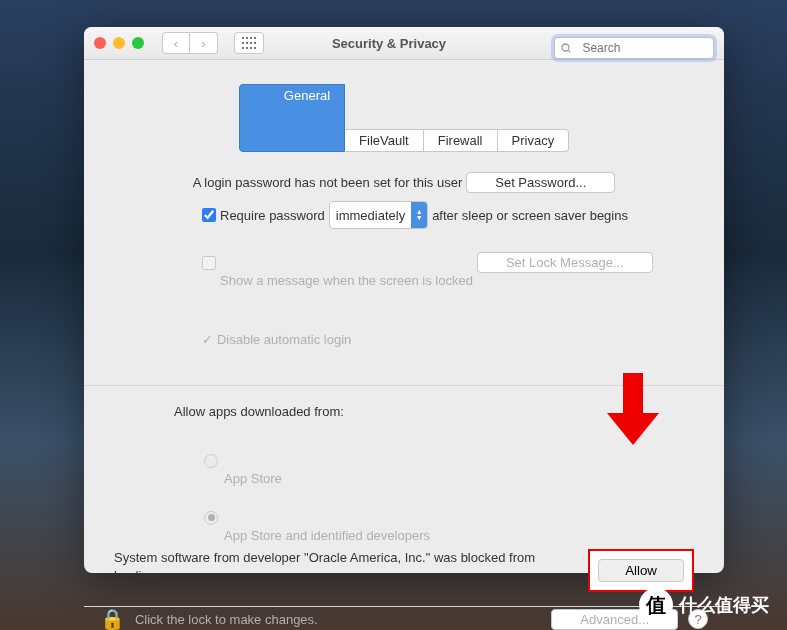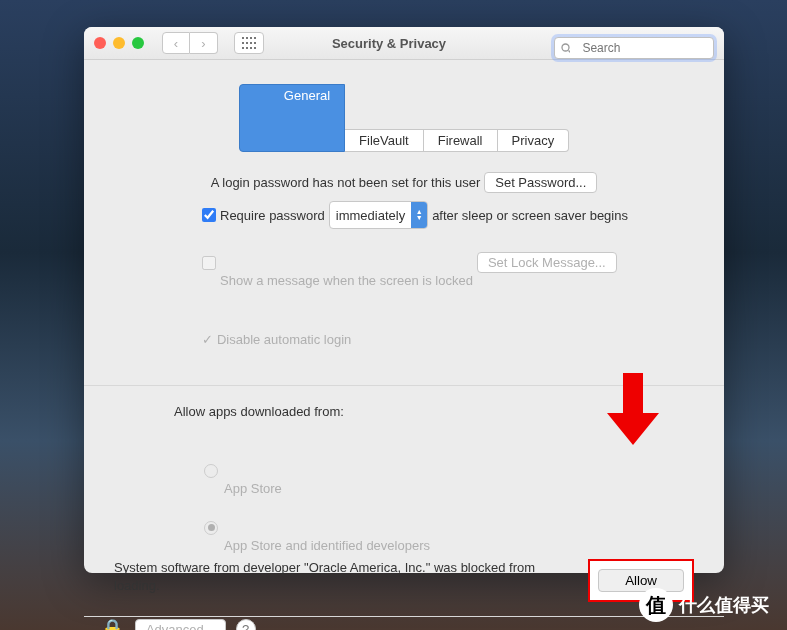--- a/index.html
+++ b/index.html
@@ -19,21 +19,21 @@
 .search input { border: none; outline: none; font-size: 12px; width: 100%; color: #888; }
 .tabs { display: flex; justify-content: center; margin-top: 24px; }
 .tab { padding: 3px 14px; font-size: 13px; background: #fff; border: 1px solid #c8c8c8; color: #333; }
 .tab:first-child { border-radius: 4px 0 0 4px; padding-left: 44px; }
 .tab:last-child { border-radius: 0 4px 4px 0; }
 .tab.active { background: #4a90e2; color: #fff; border-color: #3a7bc8; }
 .tab + .tab { border-left: none; margin-top: 45px; }
 .content { padding: 20px 30px 14px; flex: 1; display: flex; flex-direction: column; font-size: 13px; color: #333; }
 .row { display: flex; align-items: center; gap: 4px; margin-bottom: 8px; }
 .indent { margin-left: 88px; }
-.btn { background: #fff; border: 1px solid #c8c8c8; border-radius: 4px; padding: 2px 10px; font-size: 13px; color: #333; }
+.btn { background: #fff; border: 1px solid #c8c8c8; border-radius: 4px; padding: 2px 28px; font-size: 13px; color: #333; }
 .btn.dim { color: #b0b0b0; }
 input[type=checkbox] { width: 14px; height: 14px; accent-color: #2f7cf6; }
 .select { display: inline-flex; align-items: center; background: #fff; border: 1px solid #c8c8c8; border-radius: 4px; height: 28px; }
 .select span { padding: 0 6px; font-size: 13px; }
 .select .arrows { width: 16px; height: 100%; background: #4a90e2; border-radius: 0 3px 3px 0; color: #fff; display: flex; flex-direction: column; align-items: center; justify-content: center; font-size: 7px; line-height: 6px; }
 .dim-text { color: #b0b0b0; margin-top: 36px; }
 .hr { height: 1px; background: #d8d8d8; margin: 30px -30px 18px; }
 .radio-row { display: flex; align-items: center; gap: 6px; margin-left: 90px; margin-bottom: 6px; }
 .radio { width: 14px; height: 14px; border: 1px solid #ccc; border-radius: 50%; display: inline-flex; align-items: center; justify-content: center; }
 .radio.checked::after { content: ''; width: 7px; height: 7px; background: #b0b0b0; border-radius: 50%; }
@@ -117,40 +117,41 @@
       <span class="dim-text">Show a message when the screen is locked</span>
       <button class="btn dim">Set Lock Message...</button>
     </div>
     <div class="row indent">
       <span class="dim-text">✓</span>
       <span class="dim-text">Disable automatic login</span>
     </div>
 
     <div class="hr"></div>
 
-    <div style="margin-left:60px;margin-bottom:26px;">Allow apps downloaded from:</div>
+    <div style="margin-left:60px;margin-bottom:16px;">Allow apps downloaded from:</div>
     <div class="radio-row">
       <span class="radio"></span>
       <span class="dim-text">App Store</span>
     </div>
     <div class="radio-row">
       <span class="radio checked"></span>
       <span class="dim-text">App Store and identified developers</span>
     </div>
 
     <div class="blocked-row">
       <div class="blocked-text">System software from developer "Oracle America, Inc." was blocked from loading.</div>
       <div class="allow-btn">
         <button class="inner">Allow</button>
       </div>
     </div>
   </div>
 
   <div class="footer">
     <span class="lock">🔒</span>
+    <span class="footer-text">Click the lock to make changes.</span>
     <button class="btn dim">Advanced...</button>
     <div class="help">?</div>
   </div>
 </div>
 
 <svg class="arrow" width="52" height="78">
   <rect x="16" y="0" width="20" height="40" fill="#e00"></rect>
   <polygon points="0,40 52,40 26,72" fill="#e00"></polygon>
 </svg>
 

